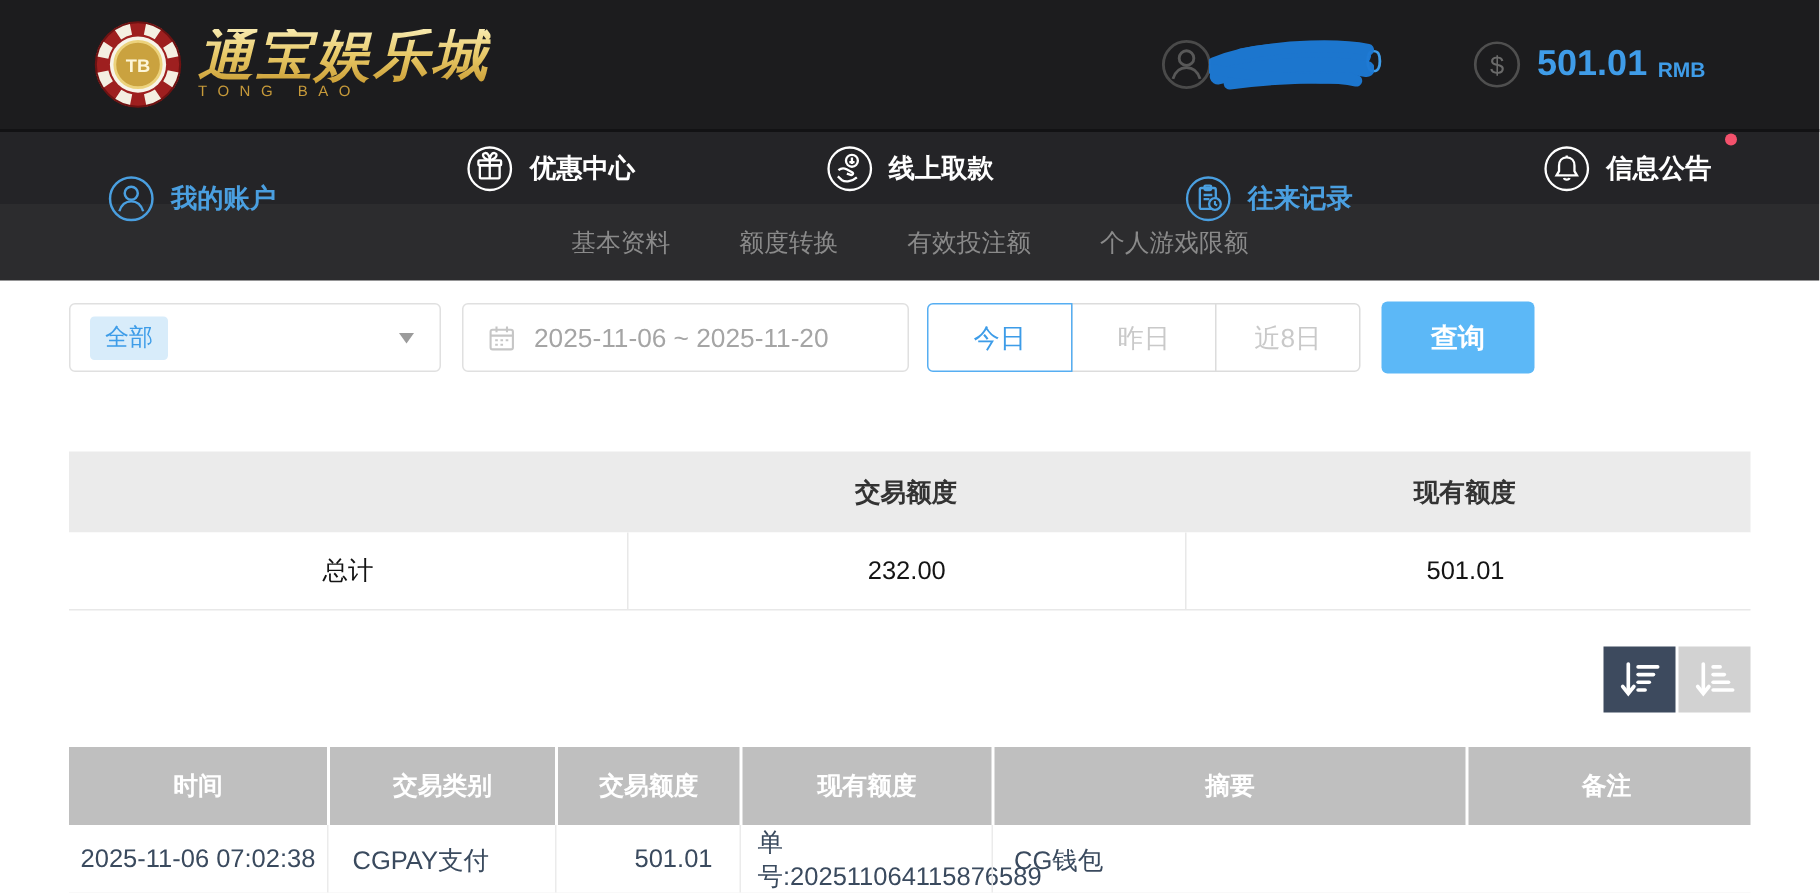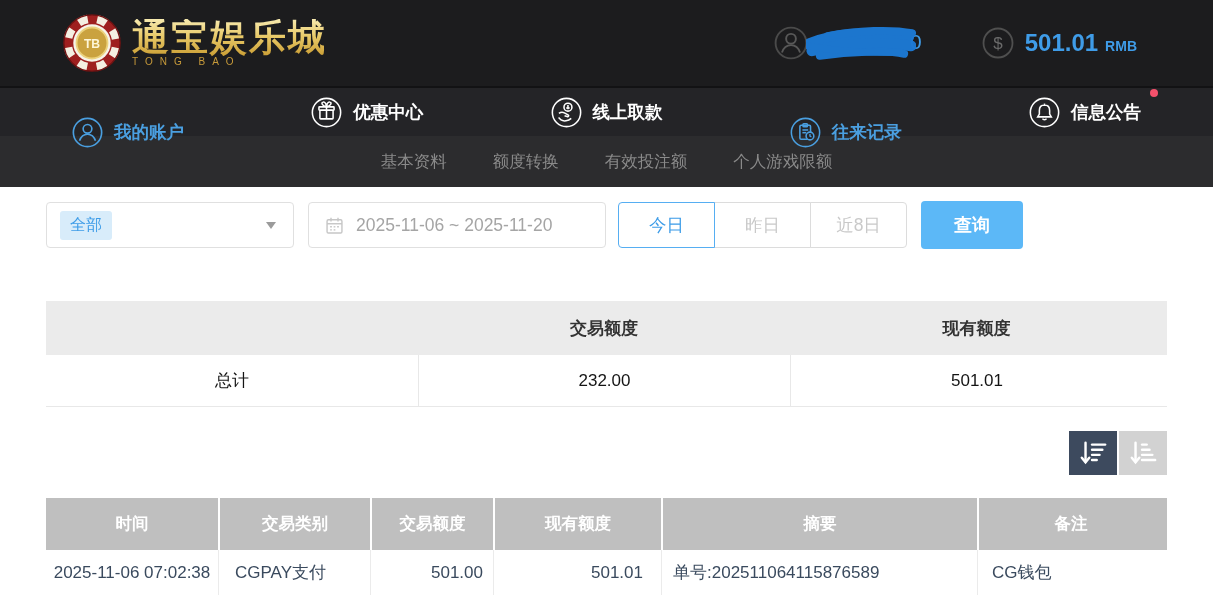--- a/index.html
+++ b/index.html
@@ -7,21 +7,21 @@
     font-family:"Liberation Sans", sans-serif; }
 
   
   .top-header { height:86px; background:#1c1c1e; display:flex; align-items:center;
     justify-content:space-between; padding:0 76px 0 62px; }
   .logo { display:flex; align-items:center; gap:10px; cursor:pointer; }
   .logo-chip { width:60px; height:60px; }
   .logo-text-col { display:flex; flex-direction:column; }
   .logo-title { font-family:"Liberation Serif", serif; font-weight:bold; font-size:37px;
     letter-spacing:2px; background:linear-gradient(180deg,#f7eab0 0%,#e8c968 45%,#c89a30 100%);
-    -webkit-background-clip:text; background-clip:text; color:transparent; line-height:1.05; }
+    -webkit-background-clip:text; background-clip:text; color:transparent; line-height:1.05;font-style:italic; }
   .logo-sub { font-size:10px; font-weight:normal; color:#c79a3a; letter-spacing:7px;
     margin-top:-2px; padding-right:4px; }
   .header-right { display:flex; align-items:center; gap:60px; }
   .user-chip { display:flex; align-items:center; cursor:pointer; }
   .user-redacted { position:relative; width:116px; height:40px; margin-left:-2px; }
   .user-tail { position:absolute; right:0; top:7px; color:#3f9ce8; font-size:21px; }
   .scribble { position:absolute; left:0; top:1px; width:110px; height:38px; }
   .balance { display:flex; align-items:center; gap:11px; }
   .balance-amount { color:#3f9ce8; font-size:24px; font-weight:600; }
   .balance-cur { color:#3f9ce8; font-size:14px; font-weight:bold; margin-left:-4px;
@@ -309,20 +309,19 @@
       <div>时间</div>
       <div>交易类别</div>
       <div>交易额度</div>
       <div>现有额度</div>
       <div>摘要</div>
       <div>备注</div>
     </div>
     <div class="rec-row">
       <div class="c-center">2025-11-06 07:02:38</div>
       <div class="c-left16">CGPAY支付</div>
-      <div class="c-right10">501.00</div>
       <div class="c-right18">501.01</div>
       <div class="c-left11">单号:202511064115876589</div>
       <div class="c-left14">CG钱包</div>
     </div>
   </div>
 
 </div>
 
 </body></html>

